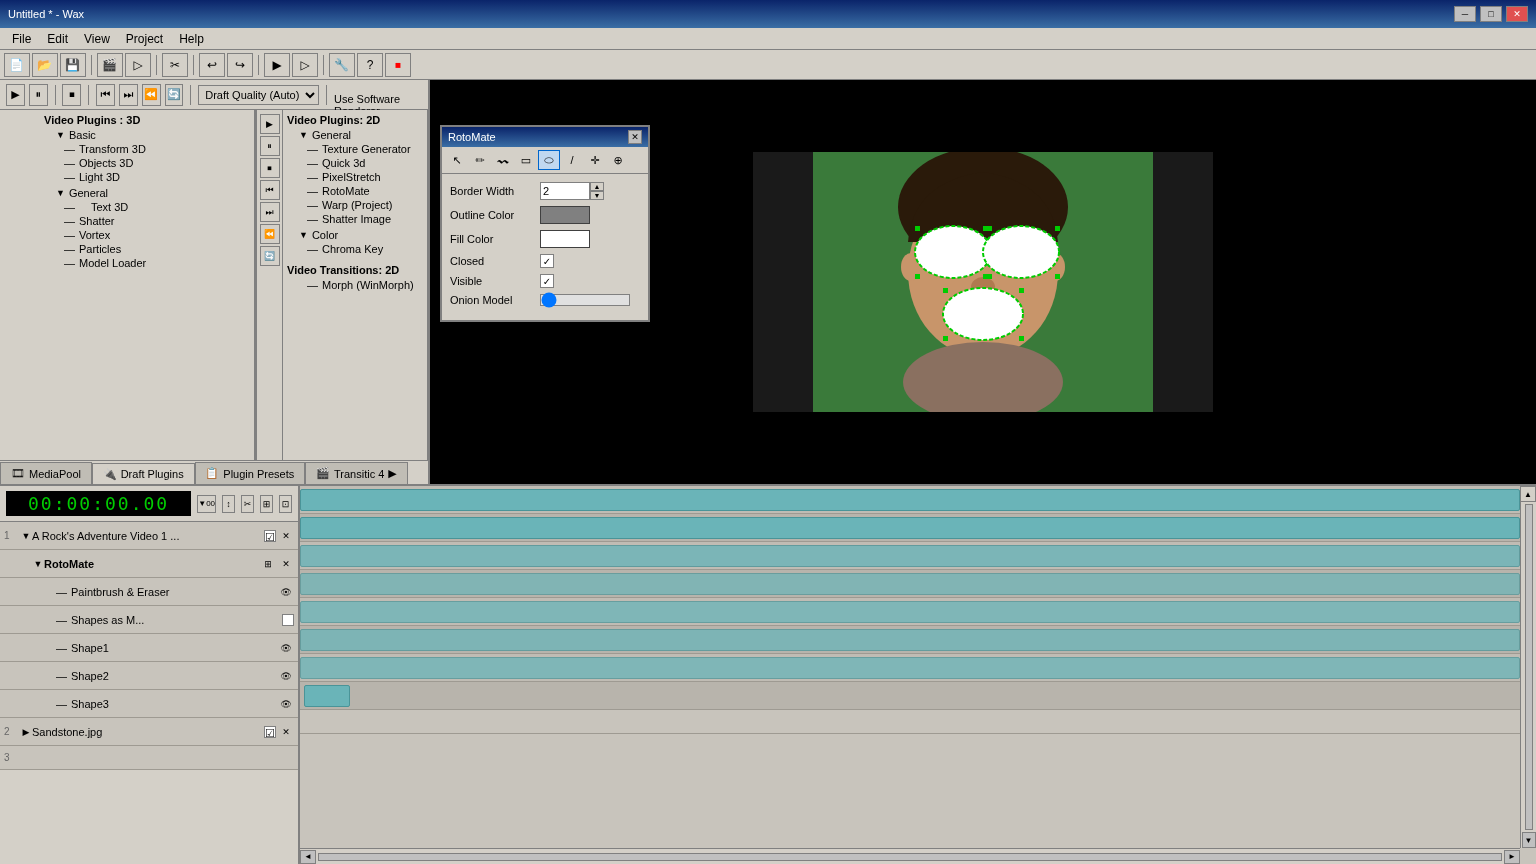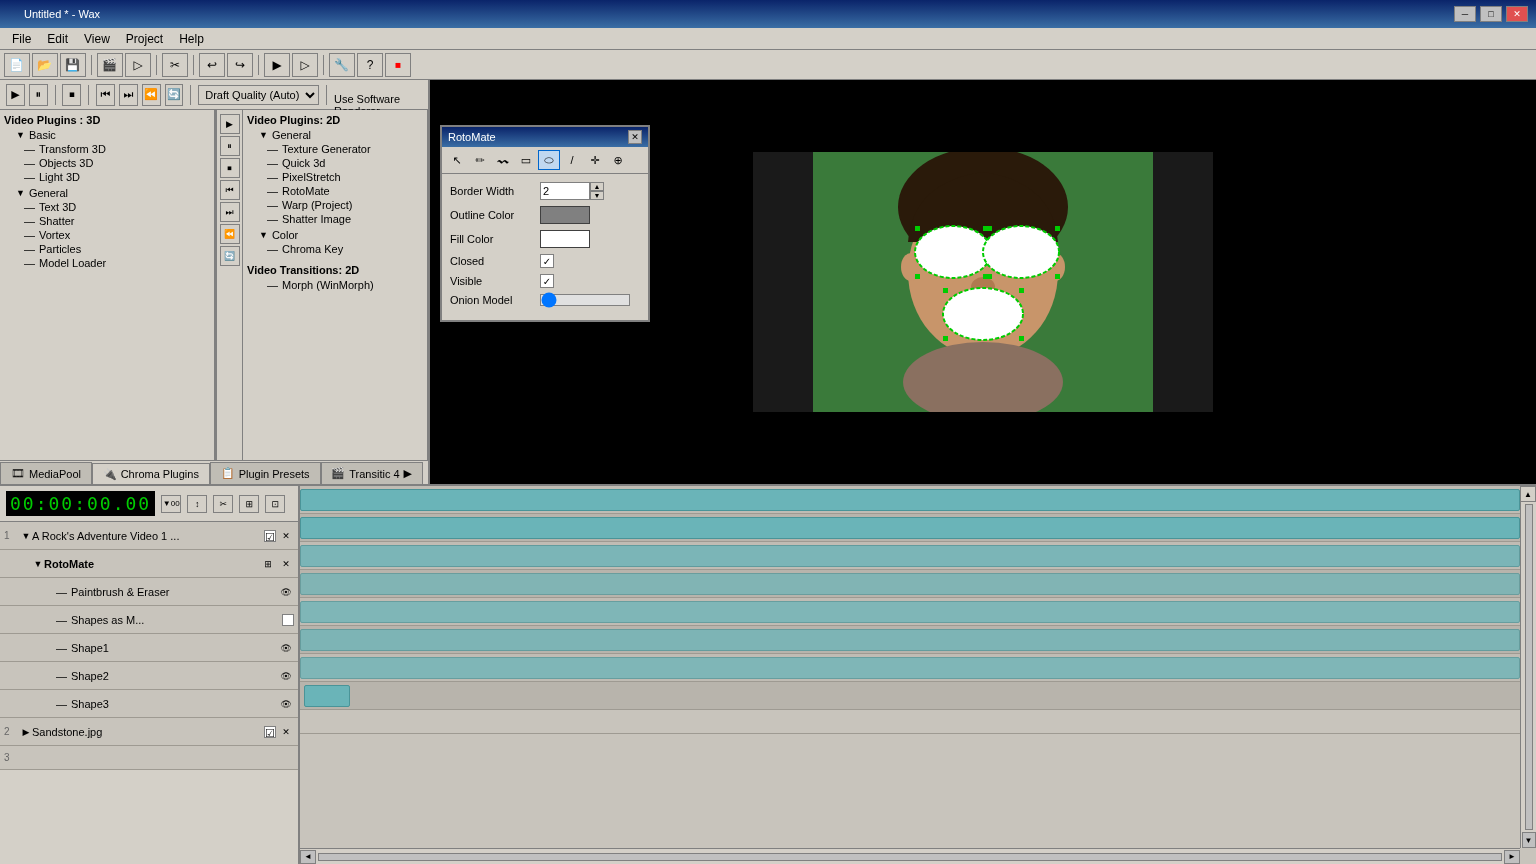--- a/index.html
+++ b/index.html
@@ -252,21 +252,21 @@
       display: flex;
       align-items: center;
       padding: 0 6px;
       gap: 6px;
     }
     .time-display {
       background: #000;
       color: #00cc00;
       font-family: monospace;
       font-size: 18px;
-      padding: 2px 4px;
+      padding: 2px 22px;
       letter-spacing: 2px;
     }
     .timeline-ctrl-btn {
       width: 20px; height: 18px;
       background: #d4d0c8;
       border: 1px solid #808080;
       display: flex; align-items: center; justify-content: center;
       cursor: pointer; font-size: 9px;
     }
 
@@ -404,36 +404,37 @@
     #plugins-panel {
       width: 430px;
       display: flex;
       flex-direction: column;
       border-right: 2px solid #808080;
     }
     #plugins-upper {
       display: flex;
       flex: 1;
       min-height: 0;
+      padding-left: 40px;
     }
 
     
     .face-svg-container {
       width: 100%;
       height: 100%;
       display: flex;
       align-items: center;
       justify-content: center;
     }
   </style>
 </head>
 <body>
 
 <div id="title-bar">
-  <div style="display:flex;align-items:center;gap:6px;margin-left:16px;">Untitled * - Wax</div>
+  <div style="display:flex;align-items:center;gap:6px;">Untitled * - Wax</div>
   <div class="controls">
     <div class="ctrl-btn">─</div>
     <div class="ctrl-btn">□</div>
     <div class="ctrl-btn close">✕</div>
   </div>
 </div>
 
 <div id="menu-bar">
   <div class="menu-item">File</div>
   <div class="menu-item">Edit</div>
@@ -510,21 +511,21 @@
               <span>—</span>
               <span style="margin-left:4px;">Light 3D</span>
             </div>
 
             <div class="tree-item" style="margin-top:2px;">
               <span class="expand-icon">▼</span>
               <span>General</span>
             </div>
             <div class="tree-item indent1">
               <span>—</span>
-              <span style="margin-left:4px;">Text 3D</span>
+              <span style="margin-left:16px;">Text 3D</span>
             </div>
             <div class="tree-item indent1">
               <span>—</span>
               <span style="margin-left:4px;">Shatter</span>
             </div>
             <div class="tree-item indent1">
               <span>—</span>
               <span style="margin-left:4px;">Vortex</span>
             </div>
             <div class="tree-item indent1">
@@ -605,21 +606,21 @@
         </div>
       </div>
 
       <div id="tab-bar" style="height:24px;background:#d4d0c8;border-top:1px solid #808080;display:flex;align-items:flex-end;">
         <div class="tab">
           <span>🎞</span>
           <span>MediaPool</span>
         </div>
         <div class="tab active">
           <span>🔌</span>
-          <span>Chroma Plugins</span>
+          <span>Draft Plugins</span>
         </div>
         <div class="tab">
           <span>📋</span>
           <span>Plugin Presets</span>
         </div>
         <div class="tab">
           <span>🎬</span>
           <span>Transitic 4</span>
           <span style="cursor:pointer;">▶</span>
         </div>

